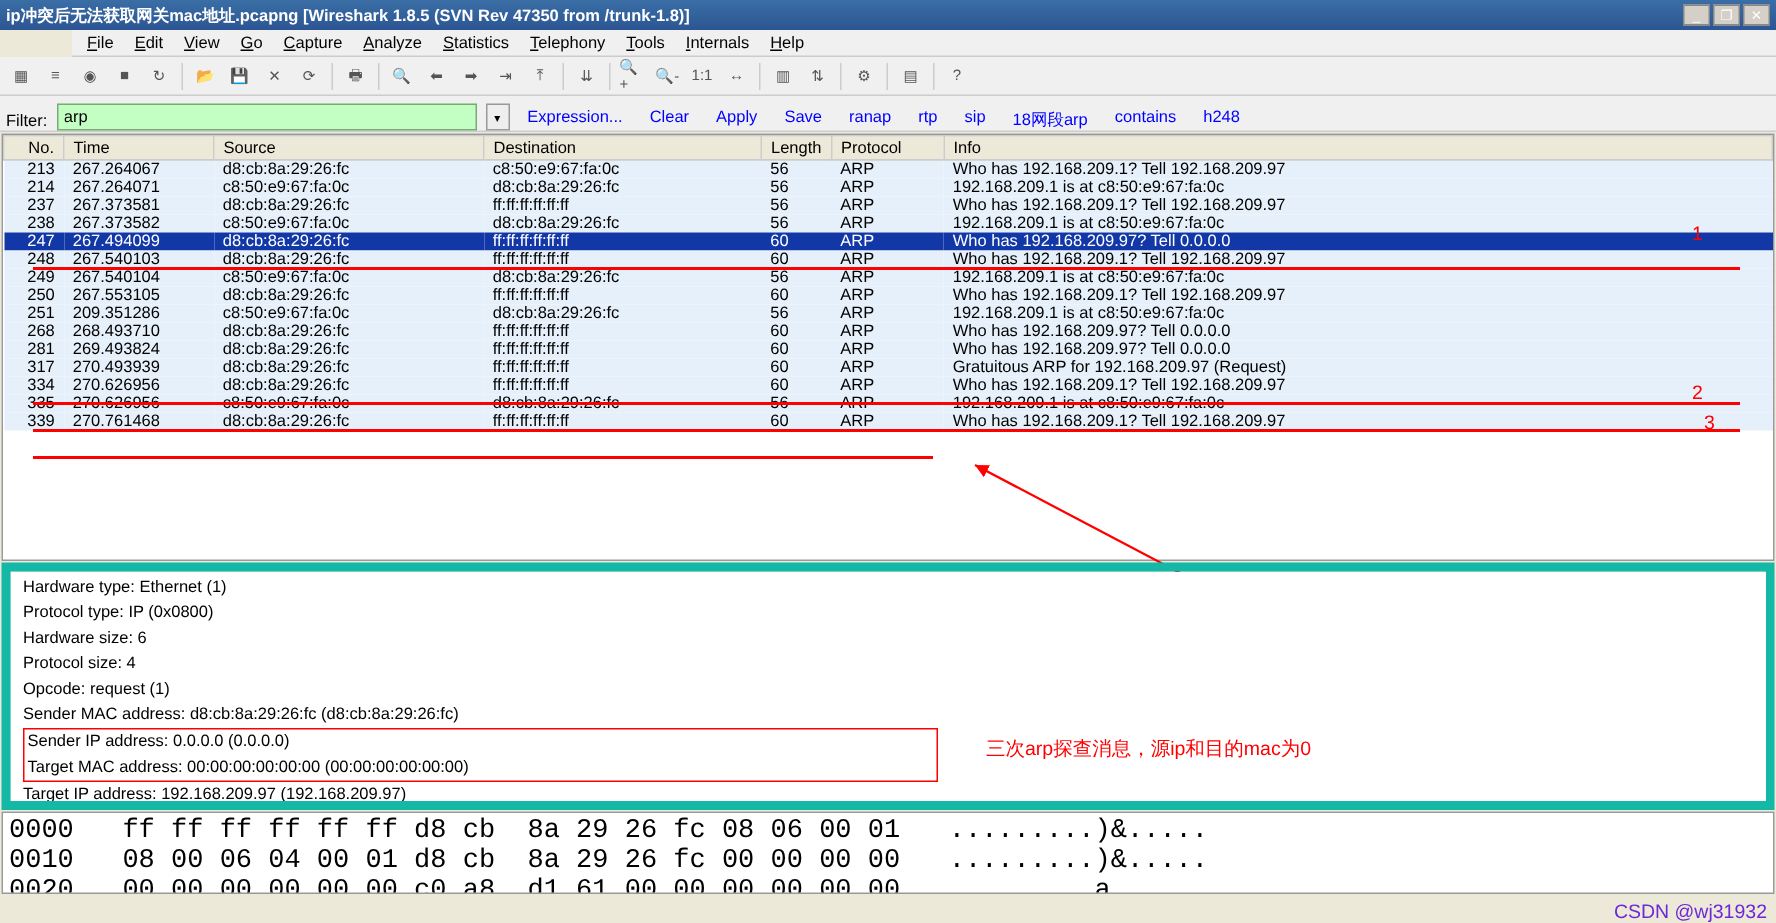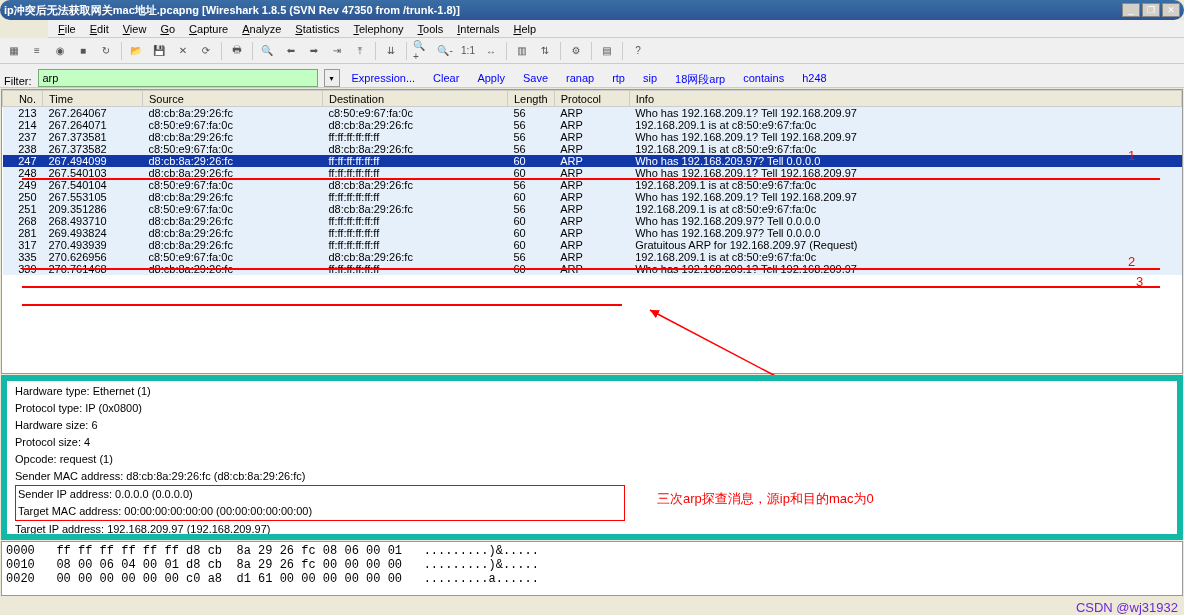--- a/index.html
+++ b/index.html
@@ -1,17 +1,17 @@
 <!DOCTYPE html>
 <html><head>
 <meta charset="utf-8">
 <style>
 * { margin: 0; padding: 0; box-sizing: border-box; font-family: "Segoe UI", Tahoma, sans-serif; font-size: 11px; }
 body { background: #ece9d8; width: 1184px; height: 615px; overflow: hidden; }
-.titlebar { background: linear-gradient(#3a6ea5,#2c5593); color: #fff; height: 20px; display: flex; align-items: center; padding: 0 4px; border-radius: 10px; }
+.titlebar { background: linear-gradient(#3a6ea5,#2c5593); color: #fff; height: 20px; display: flex; align-items: center; padding: 0 4px; }
 .titlebar .title { flex: 1; font-weight: bold; font-size: 11px; }
 .titlebar .wbtn { width: 18px; height: 14px; background: #d4d0c8; margin-left: 2px; border: 1px solid #888; display: inline-flex; align-items:center; justify-content:center; font-size: 9px; }
 .menubar { background: #f0f0f0; height: 18px; display: flex; align-items: center; padding: 0 4px; gap: 2px; border-bottom: 1px solid #ccc; margin-left: 48px;}
 .menubar span { padding: 1px 6px; }
 .menubar span u { text-decoration: underline; }
 .toolbar { background: #f0f0f0; height: 26px; display: flex; align-items: center; padding: 0 4px; gap: 3px; border-bottom: 1px solid #ccc;}
 .tbtn { width: 20px; height: 20px; border: 1px solid transparent; display:flex; align-items:center; justify-content:center; font-size:10px; color:#555;}
 .sep { width:1px; height:18px; background:#ccc; margin:0 2px;}
 .filterbar { background: #f0f0f0; height: 24px; display:flex; align-items:flex-end; padding: 0 4px; gap: 6px; border-bottom:1px solid #ccc;}
 .filterbar label { font-size: 11px; }
@@ -21,21 +21,21 @@
 .pktlist { height: 285px; overflow-y: auto; background:#fff; border:1px solid #999; margin:1px;}
 .pktlist table { width:100%; border-collapse:collapse; font-family: Consolas,"Courier New",monospace; font-size:13px; }
 .pktlist th { background:#ece9d8; border:1px solid #ccc; text-align:left; padding:1px 6px; font-weight:normal; font-size:11px; height:16px;margin-left:16px;}
 .pktlist td { padding:0px 6px; white-space:nowrap; }
 .pktlist tr.arp { background:#e6f0fa; }
 .pktlist tr.sel { background:#1238a8; color:#fff; }
 .pktlist .num { width:40px; text-align:right;}
 .hl1 { position:absolute; border-bottom:2px solid red; pointer-events:none;}
 .annot { position:absolute; color:red; font-size:13px; font-family:'Microsoft YaHei',sans-serif; pointer-events:none;}
 .details { height:165px; overflow-y:auto; background:#fff; border:6px solid #14b8a6; margin:1px; font-family:Consolas,"Courier New",monospace; font-size:13px; padding:2px 8px; line-height:17px; position:relative;}
-.hexdump { height:55px; overflow:hidden; background:#fff; border:1px solid #999; margin:1px; font-family:Consolas,"Courier New",monospace; font-size:12px; padding:2px 4px; white-space:pre;}
+.hexdump { height:55px; overflow:hidden; background:#fff; border:1px solid #999; margin:1px; font-family:Consolas,"Courier New",monospace; font-size:18px; padding:2px 4px; white-space:pre;}
 .arrow { position:absolute; pointer-events:none; }
 .footer { position:absolute; bottom:0; right:6px; color:#6d28d9; font-size:13px; font-family:sans-serif;}
 .col-time{width:100px;} .col-src{width:180px;} .col-dst{width:185px;} .col-len{width:42px;} .col-proto{width:75px;}
 </style>
 </head>
 <body>
 
 <div class="titlebar">
   <span class="title">ip冲突后无法获取网关mac地址.pcapng   [Wireshark 1.8.5  (SVN Rev 47350 from /trunk-1.8)]</span>
   <span class="wbtn">_</span>
@@ -228,20 +228,29 @@
         <tr class="arp">
           <td class="num"> 317</td>
           <td> 270.493939</td>
           <td> d8:cb:8a:29:26:fc</td>
           <td> ff:ff:ff:ff:ff:ff</td>
           <td> 60</td>
           <td> ARP</td>
           <td> Gratuitous ARP for 192.168.209.97 (Request)</td>
         </tr>
         <tr class="arp">
+          <td class="num"> 334</td>
+          <td> 270.626956</td>
+          <td> d8:cb:8a:29:26:fc</td>
+          <td> ff:ff:ff:ff:ff:ff</td>
+          <td> 60</td>
+          <td> ARP</td>
+          <td> Who has 192.168.209.1?  Tell 192.168.209.97</td>
+        </tr>
+        <tr class="arp">
           <td class="num"> 335</td>
           <td> 270.626956</td>
           <td> c8:50:e9:67:fa:0c</td>
           <td> d8:cb:8a:29:26:fc</td>
           <td> 56</td>
           <td> ARP</td>
           <td> 192.168.209.1 is at c8:50:e9:67:fa:0c</td>
         </tr>
         <tr class="arp bot">
           <td class="num"> 339</td>

